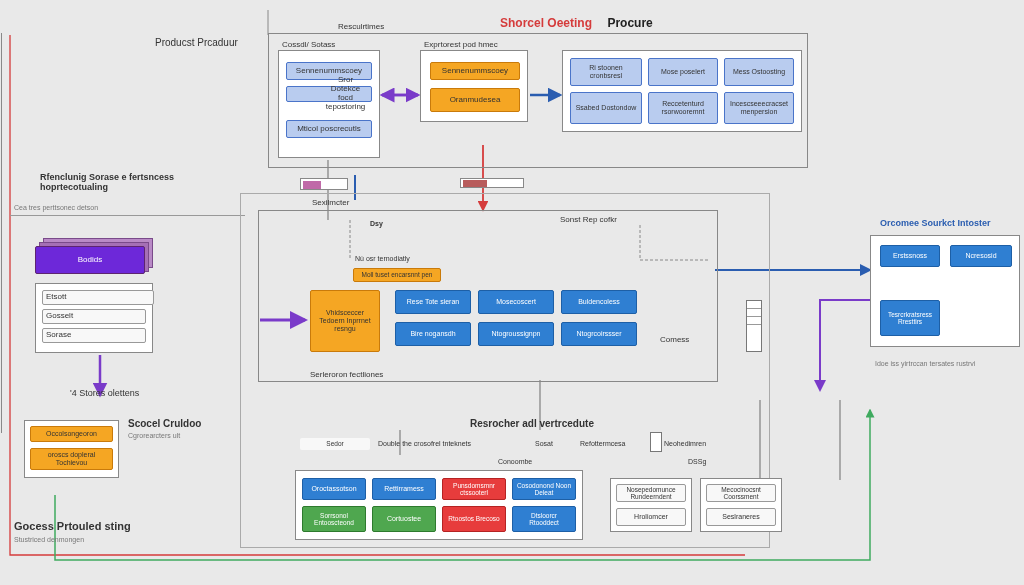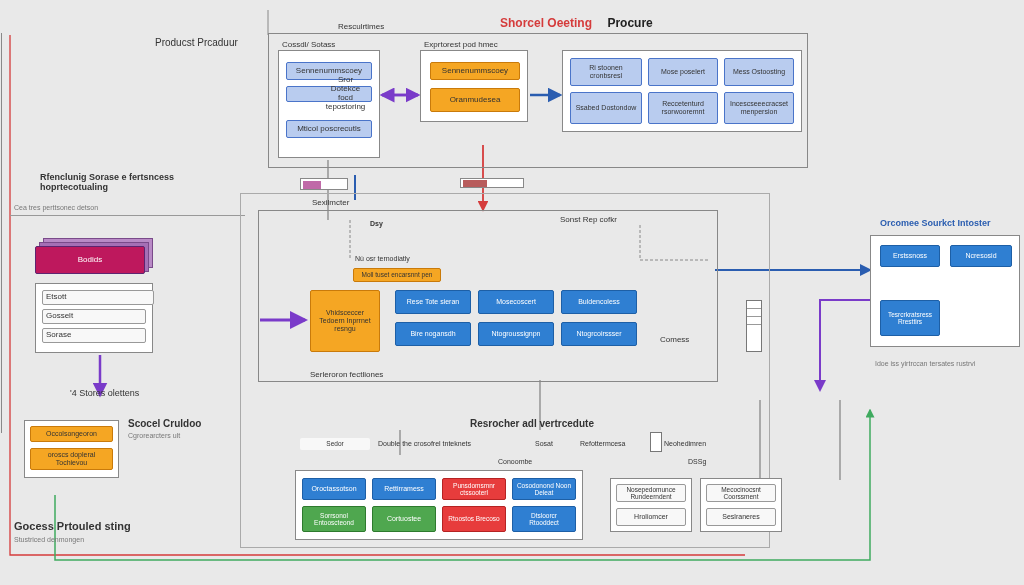--- a/index.html
+++ b/index.html
@@ -32,21 +32,21 @@
     display: flex;
     align-items: center;
     justify-content: center;
     text-align: center;
     line-height: 1.1;
     padding: 2px 3px;
   }
   .box.light-blue { background: #b9ccef; border-color: #4a74c9; color: #333; }
   .box.blue { background: #2f7fd2; color: #fff; border-color: #1d5fa6; }
   .box.orange { background: #f5a623; color: #333; border-color: #c97a0a; }
-  .box.purple { background: #be185d; color: #fff; border-color: #5d2470; }
+  .box.purple { background: #6d28d9; color: #fff; border-color: #5d2470; }
   .box.red { background: #e73c3c; color: #fff; border-color: #b52323; }
   .box.green { background: #4fa74f; color: #fff; border-color: #2e7a2e; }
   .box.white { background: #f8f8f8; color: #333; border-color: #999; }
   .caption {
     position: absolute;
     font-size: 8px;
     color: #333;
   }
   .caption.bold { font-weight: bold; font-size: 10px; }
   .caption.sub { color: #777; font-size: 7px; }

